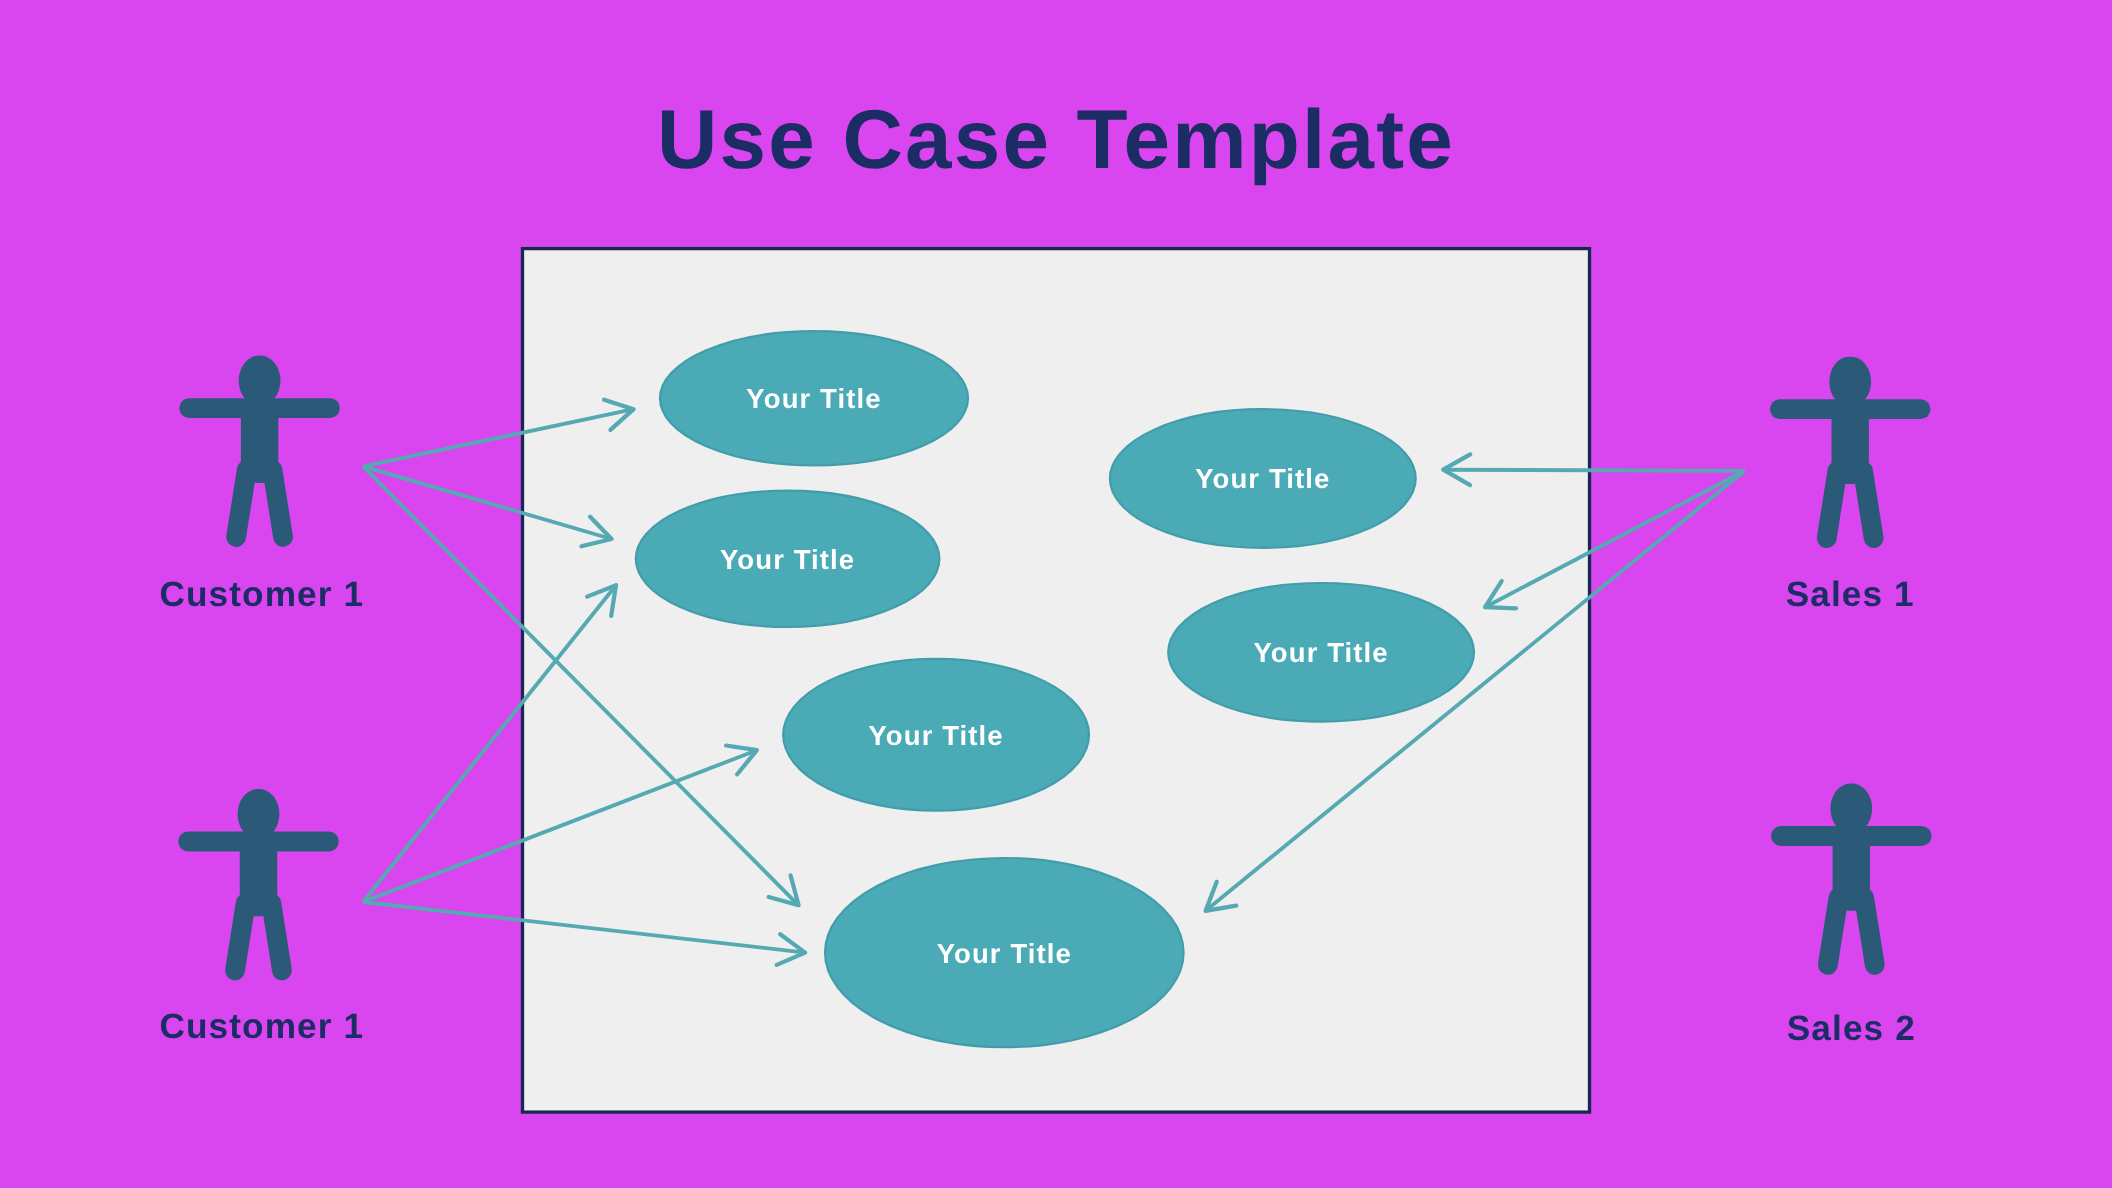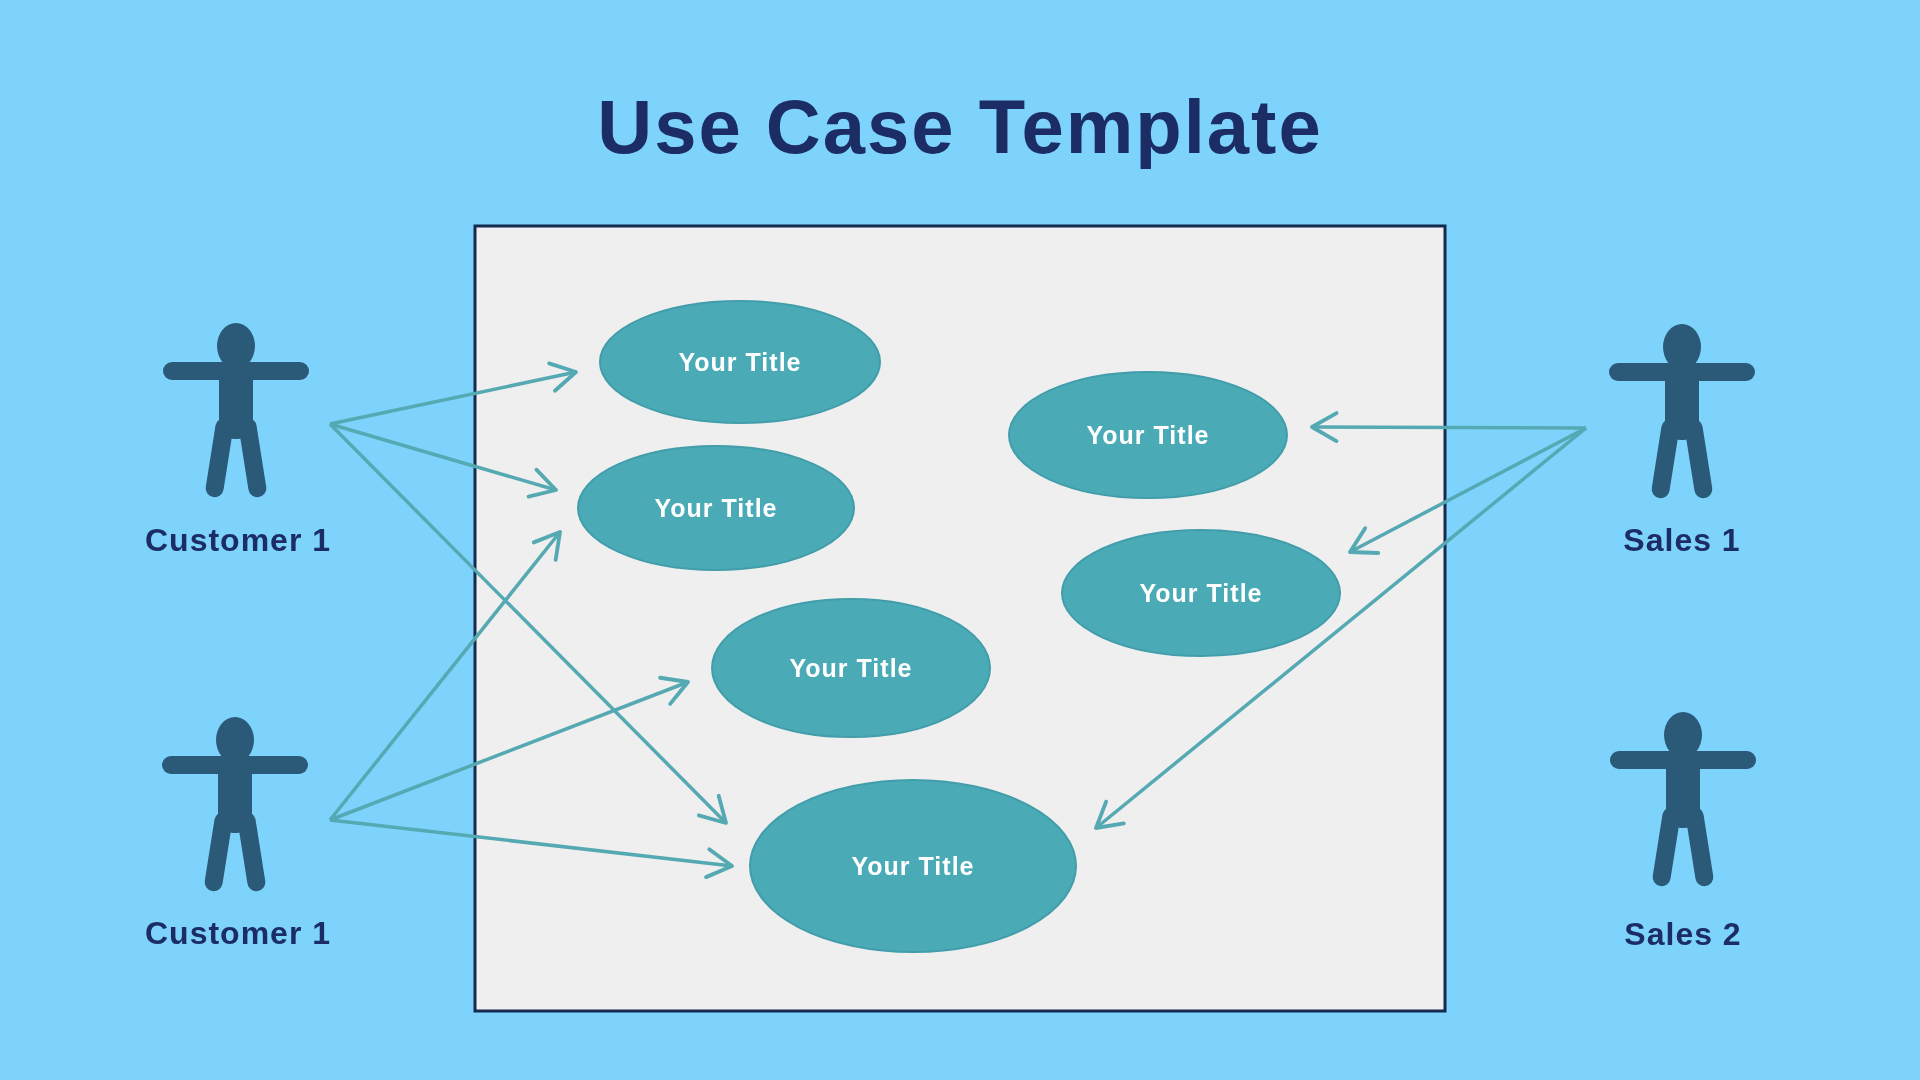--- a/index.html
+++ b/index.html
@@ -1,21 +1,21 @@
 <!DOCTYPE html>
 <html><head>
 <meta charset="utf-8">
 <style>
   html, body { margin: 0; padding: 0; background: #ffffff; }
   .stage {
     position: relative;
     width: 1920px;
     height: 1080px;
     overflow: hidden;
-    background: #7dd3fc;
+    background: #d946ef;
     font-family: "Liberation Sans", sans-serif;
   }
   svg { display: block; }
   .title-text {
     font-family: "Liberation Sans", sans-serif;
     font-size: 76px;
     font-weight: bold;
     letter-spacing: 2px;
     fill: #1c2d66;
   }

